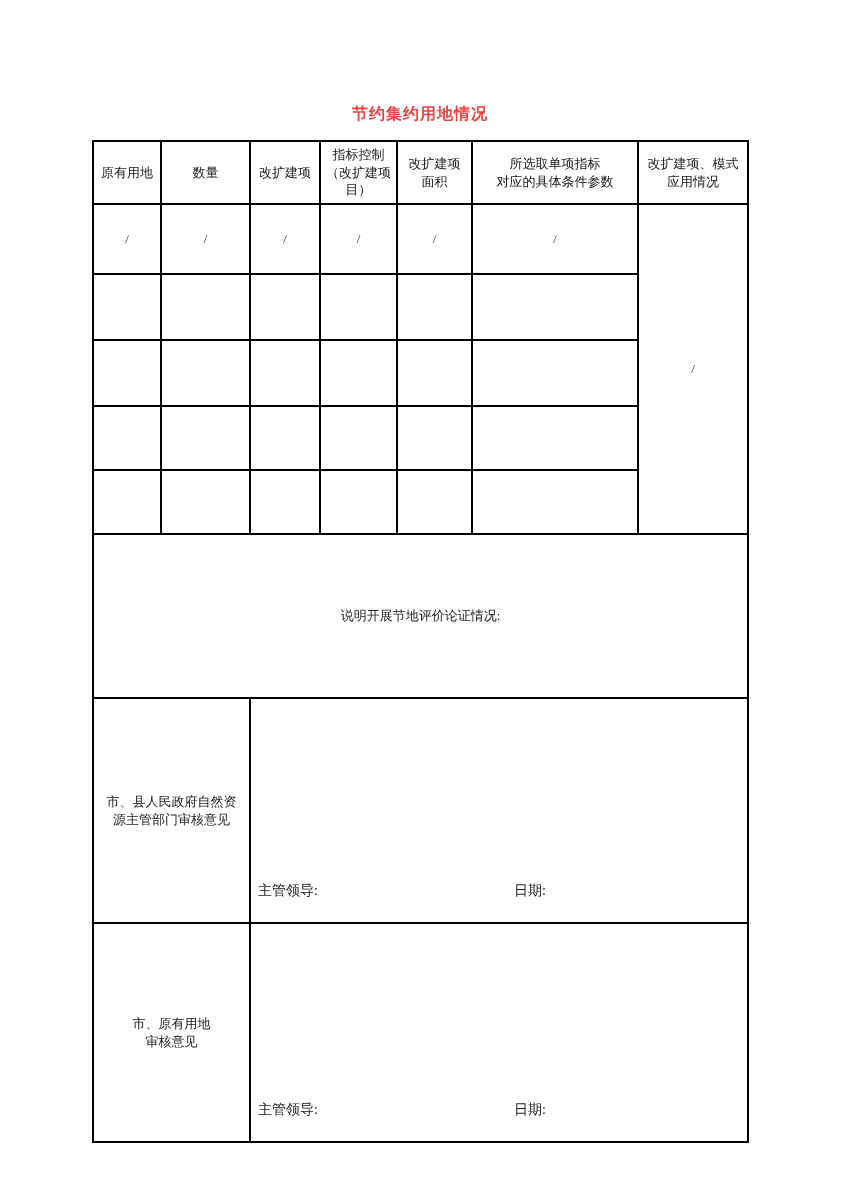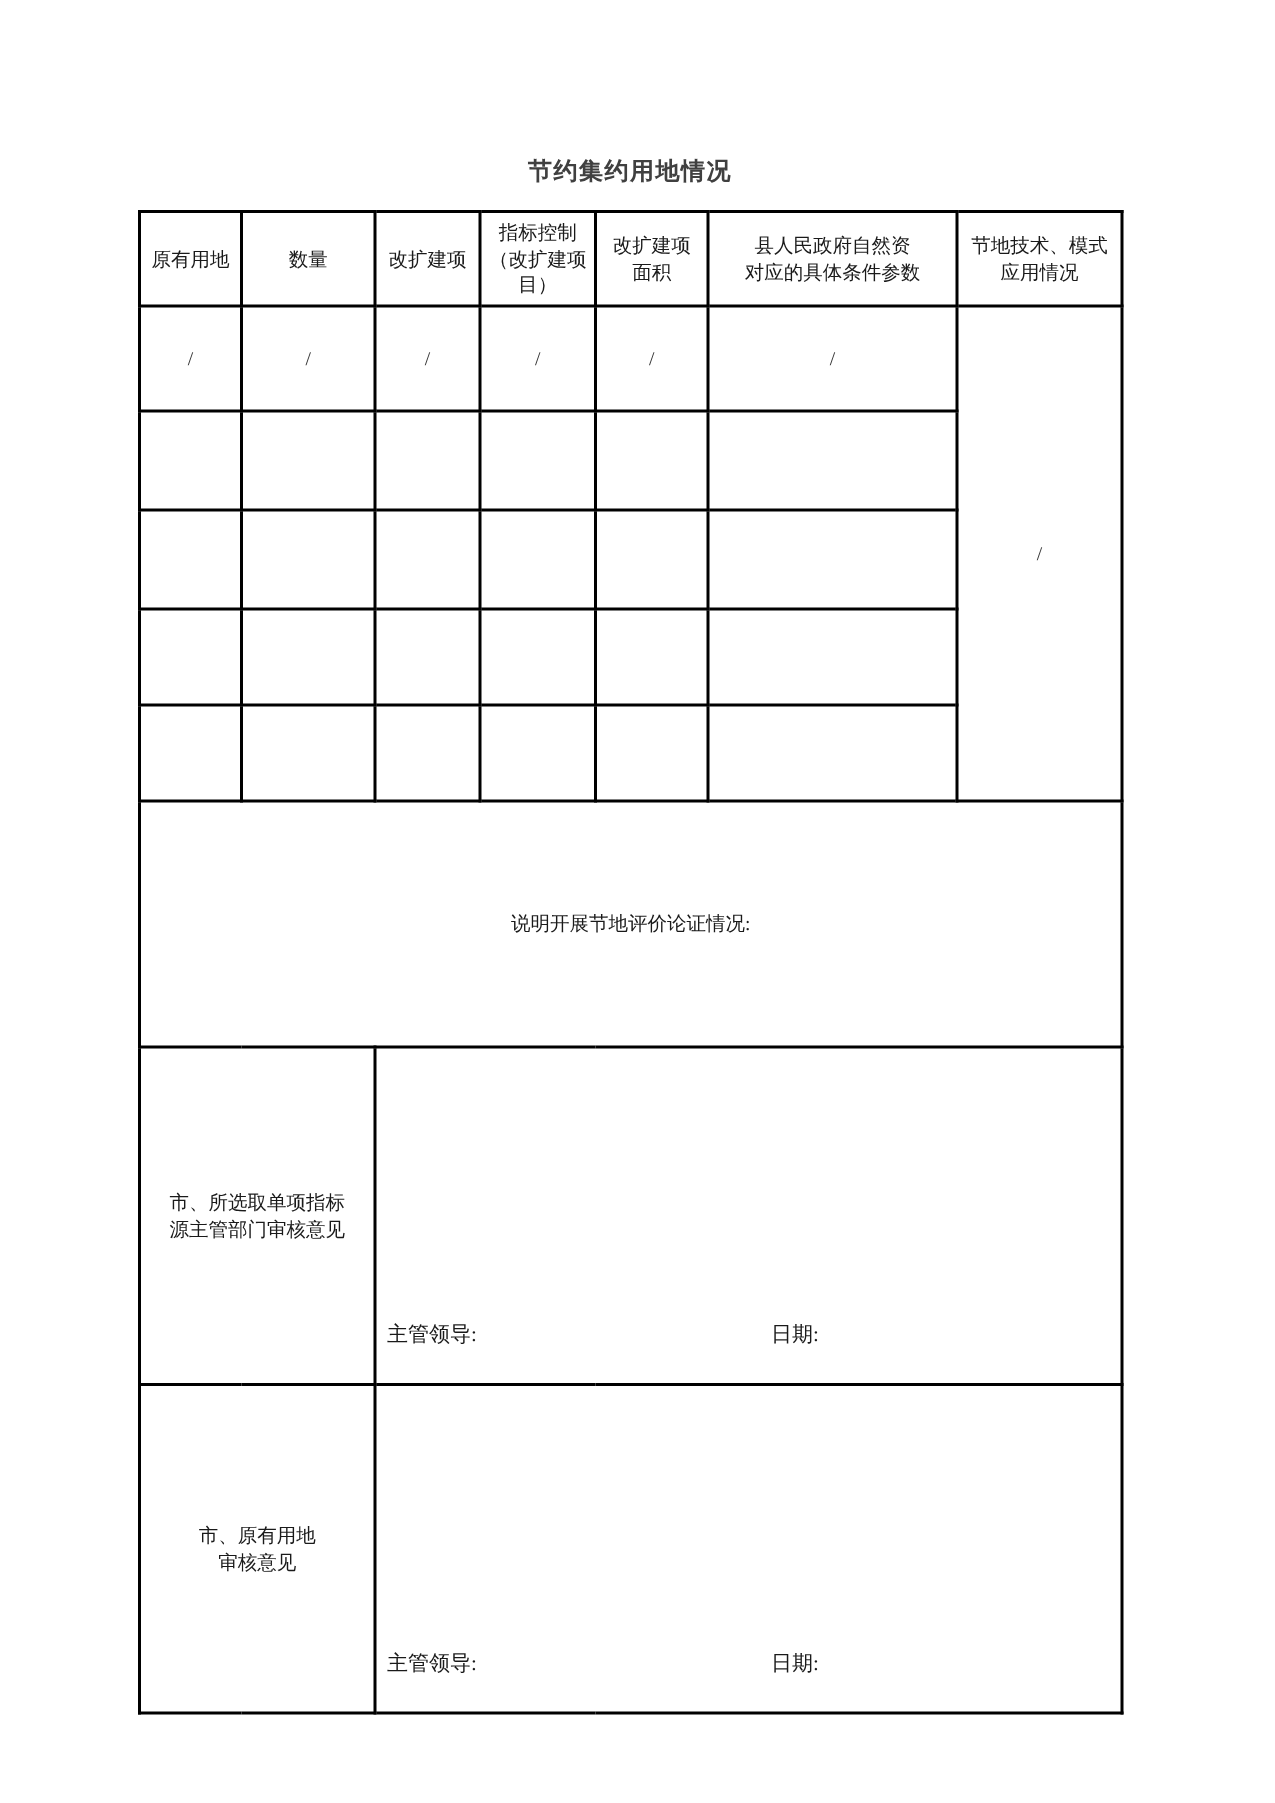--- a/index.html
+++ b/index.html
@@ -15,21 +15,21 @@
     width: 850px; height: 1202px; background: #ffffff;
   }
   .doc-title {
     position: absolute;
     left: 92px; top: 104px; width: 656px;
     text-align: center;
     font-family: "Liberation Sans", "DejaVu Sans", sans-serif;
     font-weight: bold;
     font-size: 16px;
     letter-spacing: 1px;
-    color: #404040;
+    color: #ef4444;
   }
   table.form {
     position: absolute; left: 92px; top: 140px;
     border-collapse: collapse;
     table-layout: fixed;
     width: 656px;
   }
   table.form td {
     border: 2px solid #000;
     text-align: center;
@@ -84,23 +84,23 @@
     <tbody>
         <tr style="height:63px">
       <td>原有用地</td>
       <td>数量</td>
       <td>改扩建项</td>
       <td>指标控制
 （改扩建项
 目）</td>
       <td>改扩建项
 面积</td>
-      <td>县人民政府自然资
+      <td>所选取单项指标
 对应的具体条件参数</td>
-      <td>节地技术、模式
+      <td>改扩建项、模式
 应用情况</td>
     </tr>
 
     <tr style="height:70px">
       <td class="slash-cell">/</td>
       <td class="slash-cell">/</td>
       <td class="slash-cell">/</td>
       <td class="slash-cell">/</td>
       <td class="slash-cell">/</td>
       <td class="slash-cell">/</td>
@@ -138,21 +138,21 @@
       <td></td>
       <td></td>
       <td></td>
     </tr>
 
     <tr style="height:164px">
       <td class="note-cell" colspan="7">说明开展节地评价论证情况:</td>
     </tr>
 
     <tr style="height:190px">
-      <td class="section-label" colspan="2">市、所选取单项指标
+      <td class="section-label" colspan="2">市、县人民政府自然资
 源主管部门审核意见</td>
       <td class="section-content" colspan="5">
         <div class="section-body" style="height:186px">
           <span class="leader-label">主管领导:</span>
           <span class="date-label">日期:</span>
         </div>
       </td>
     </tr>
 
     <tr style="height:184px">

